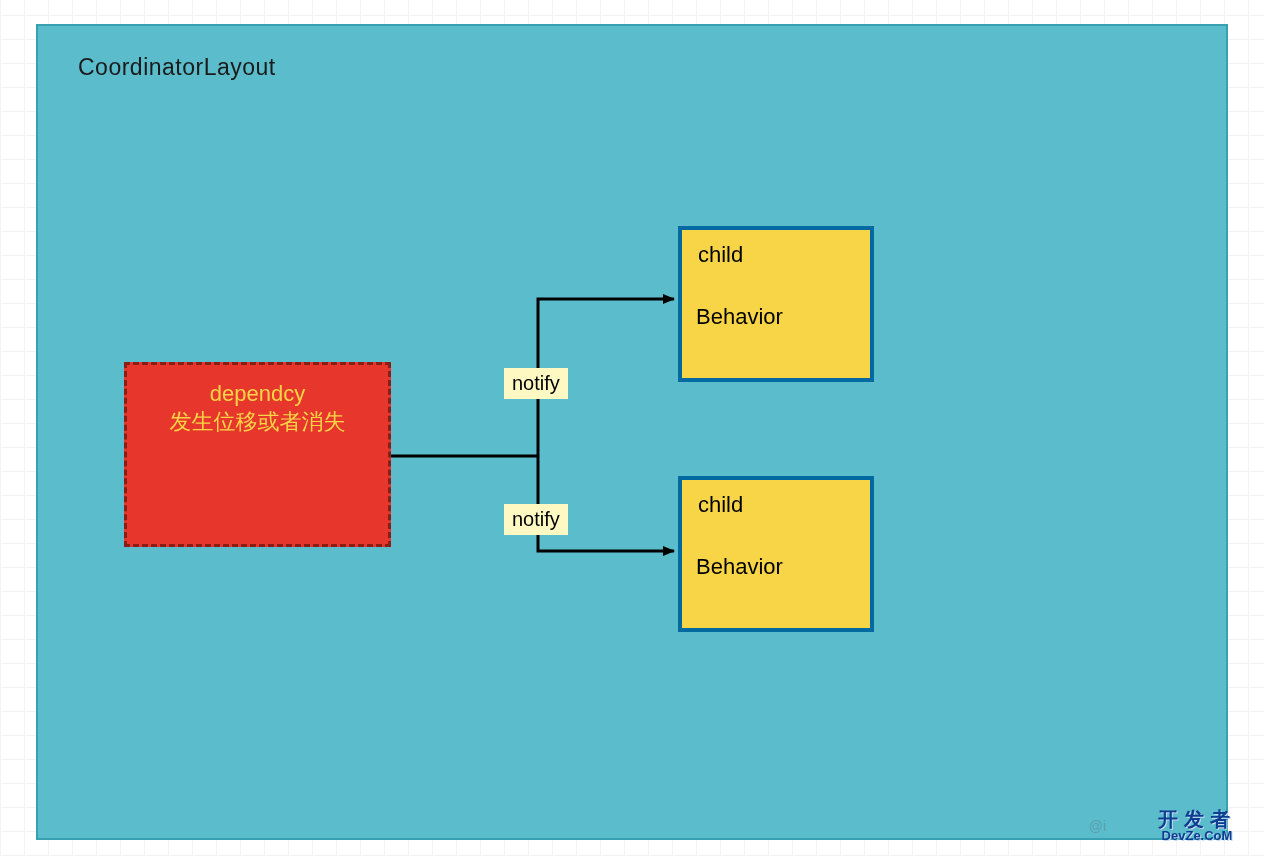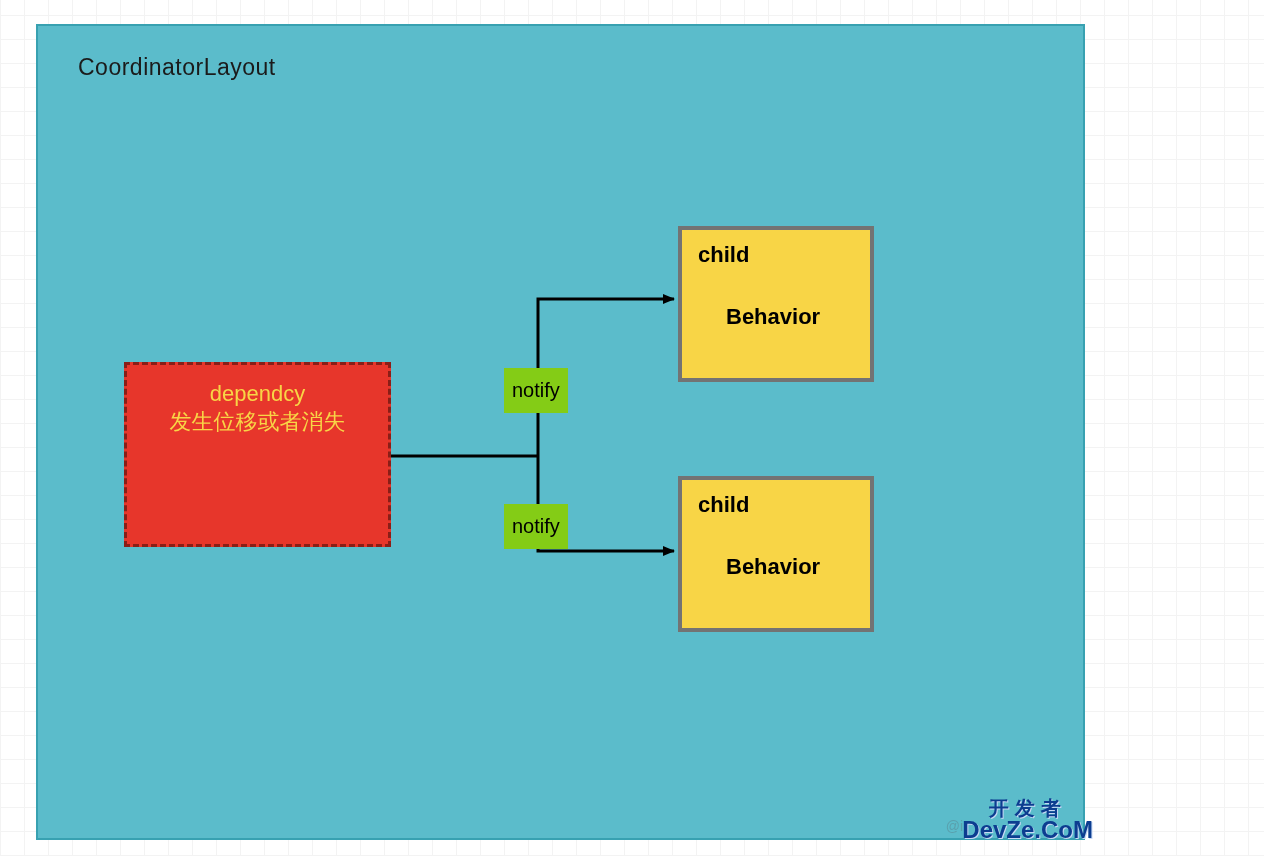--- a/index.html
+++ b/index.html
@@ -11,21 +11,21 @@
       repeating-linear-gradient(0deg,  #f3f3f3 0 1px, transparent 1px 24px),
       repeating-linear-gradient(90deg, #f3f3f3 0 1px, transparent 1px 24px),
       #ffffff;
     font-family: "Helvetica Neue", Helvetica, Arial, "Hiragino Sans GB",
                  "Microsoft YaHei", sans-serif;
   }
   .canvas {
     position: absolute;
     left: 36px;
     top: 24px;
-    width: 1049px;
+    width: 1192px;
     height: 816px;
     background: #5BBCCB;
     border: 2px solid #38a1b1;
     box-sizing: border-box;
   }
   .title {
     position: absolute;
     left: 40px;
     top: 28px;
     font-size: 23px;
@@ -45,35 +45,34 @@
     padding: 16px 20px 0 20px;
     text-align: center;
   }
   .dep-box .t1 { font-size: 22px; }
   .dep-box .t2 { font-size: 22px; }
   .child-box {
     position: absolute;
     width: 196px;
     height: 156px;
     background: #F8D546;
-    border: 4px solid #737373;
+    border: 4px solid #0369a1;
     box-sizing: border-box;
     padding: 12px 14px 0 14px;
     color: #000;
-    font-weight: bold;
   }
   .child-box.a { left: 640px; top: 200px; }
   .child-box.b { left: 640px; top: 450px; }
   .child-box .c1 { font-size: 22px; margin-left: 2px; }
-  .child-box .c2 { font-size: 22px; margin-top: 36px; margin-left: 30px; }
+  .child-box .c2 { font-size: 22px; margin-top: 36px; }
   .notify {
     position: absolute;
-    background: #84cc16;
+    background: #fef9c3;
     font-size: 20px;
-    padding: 11px 8px;
+    padding: 4px 8px;
     color: #000;
   }
   .notify.n1 { left: 466px; top: 342px; }
   .notify.n2 { left: 466px; top: 478px; }
   svg.arrows {
     position: absolute;
     left: 0; top: 0;
     width: 1192px; height: 816px;
     pointer-events: none;
   }
@@ -85,21 +84,21 @@
     line-height: 1;
   }
   .watermark .l1 {
     font-size: 20px;
     font-weight: 700;
     letter-spacing: 6px;
     color: #0c3d90;
     text-shadow: 1px 1px 0 #c7d9f5;
   }
   .watermark .l2 {
-    font-size: 24px;
+    font-size: 13px;
     font-weight: 700;
     color: #0c3d90;
     text-shadow: 1px 1px 0 #c7d9f5;
   }
   .credit {
     position: absolute;
     right: 120px;
     bottom: 4px;
     font-size: 14px;
     color: #5aa0ad;

